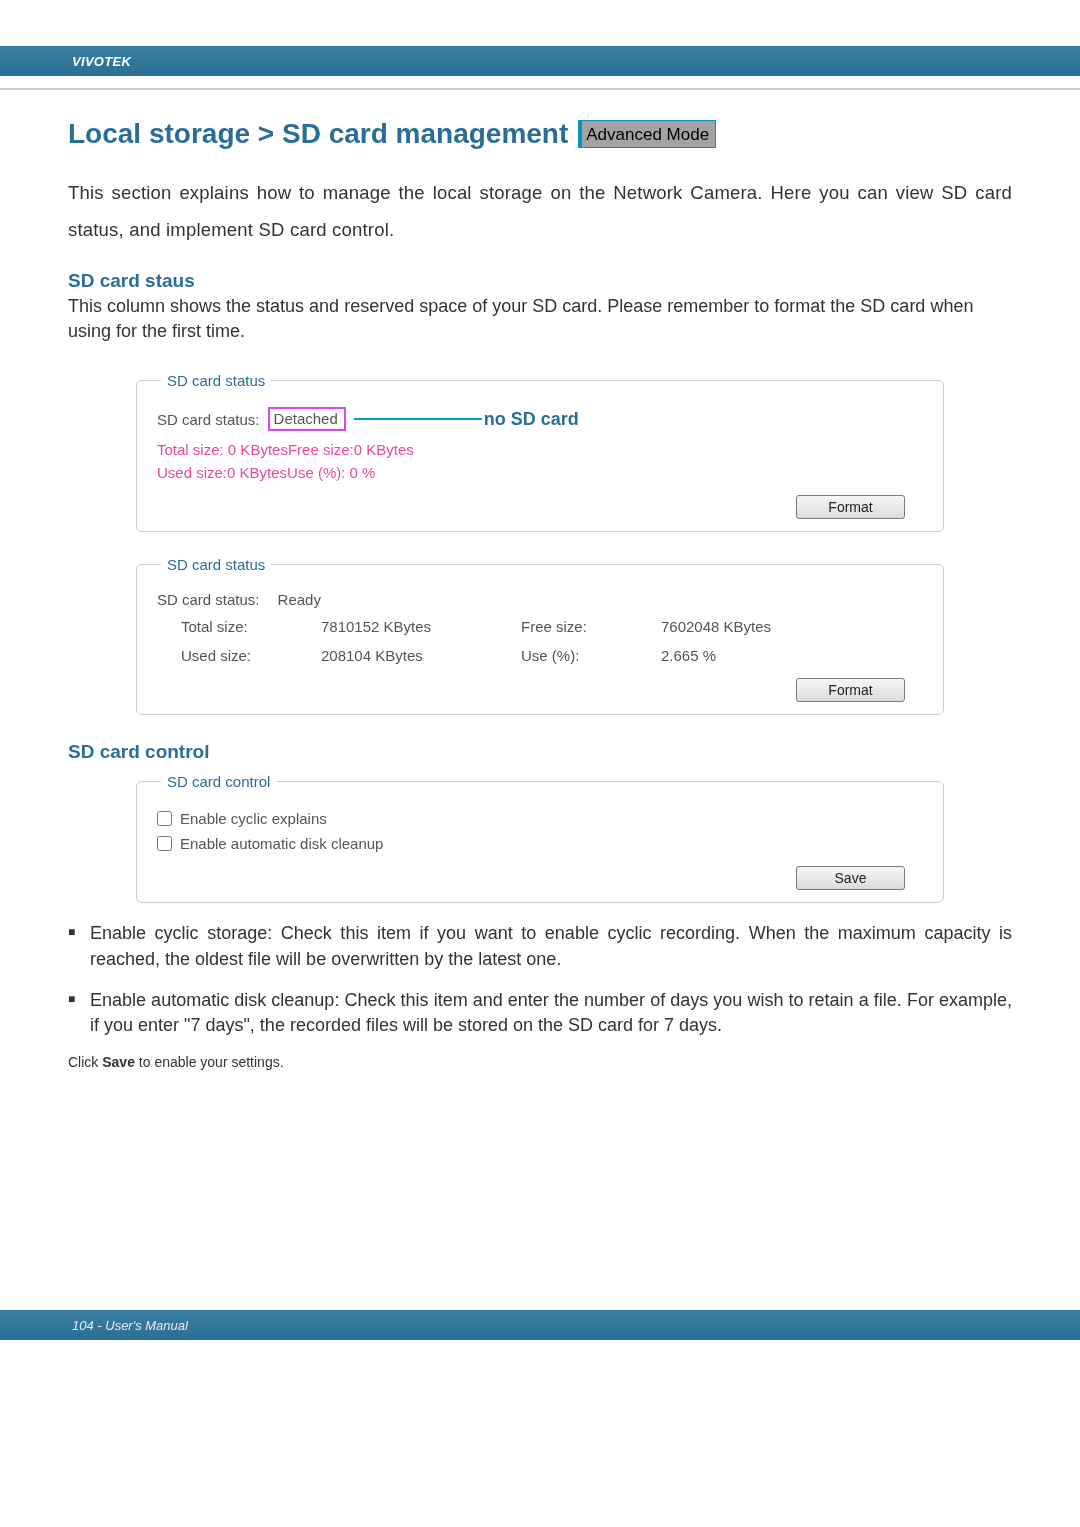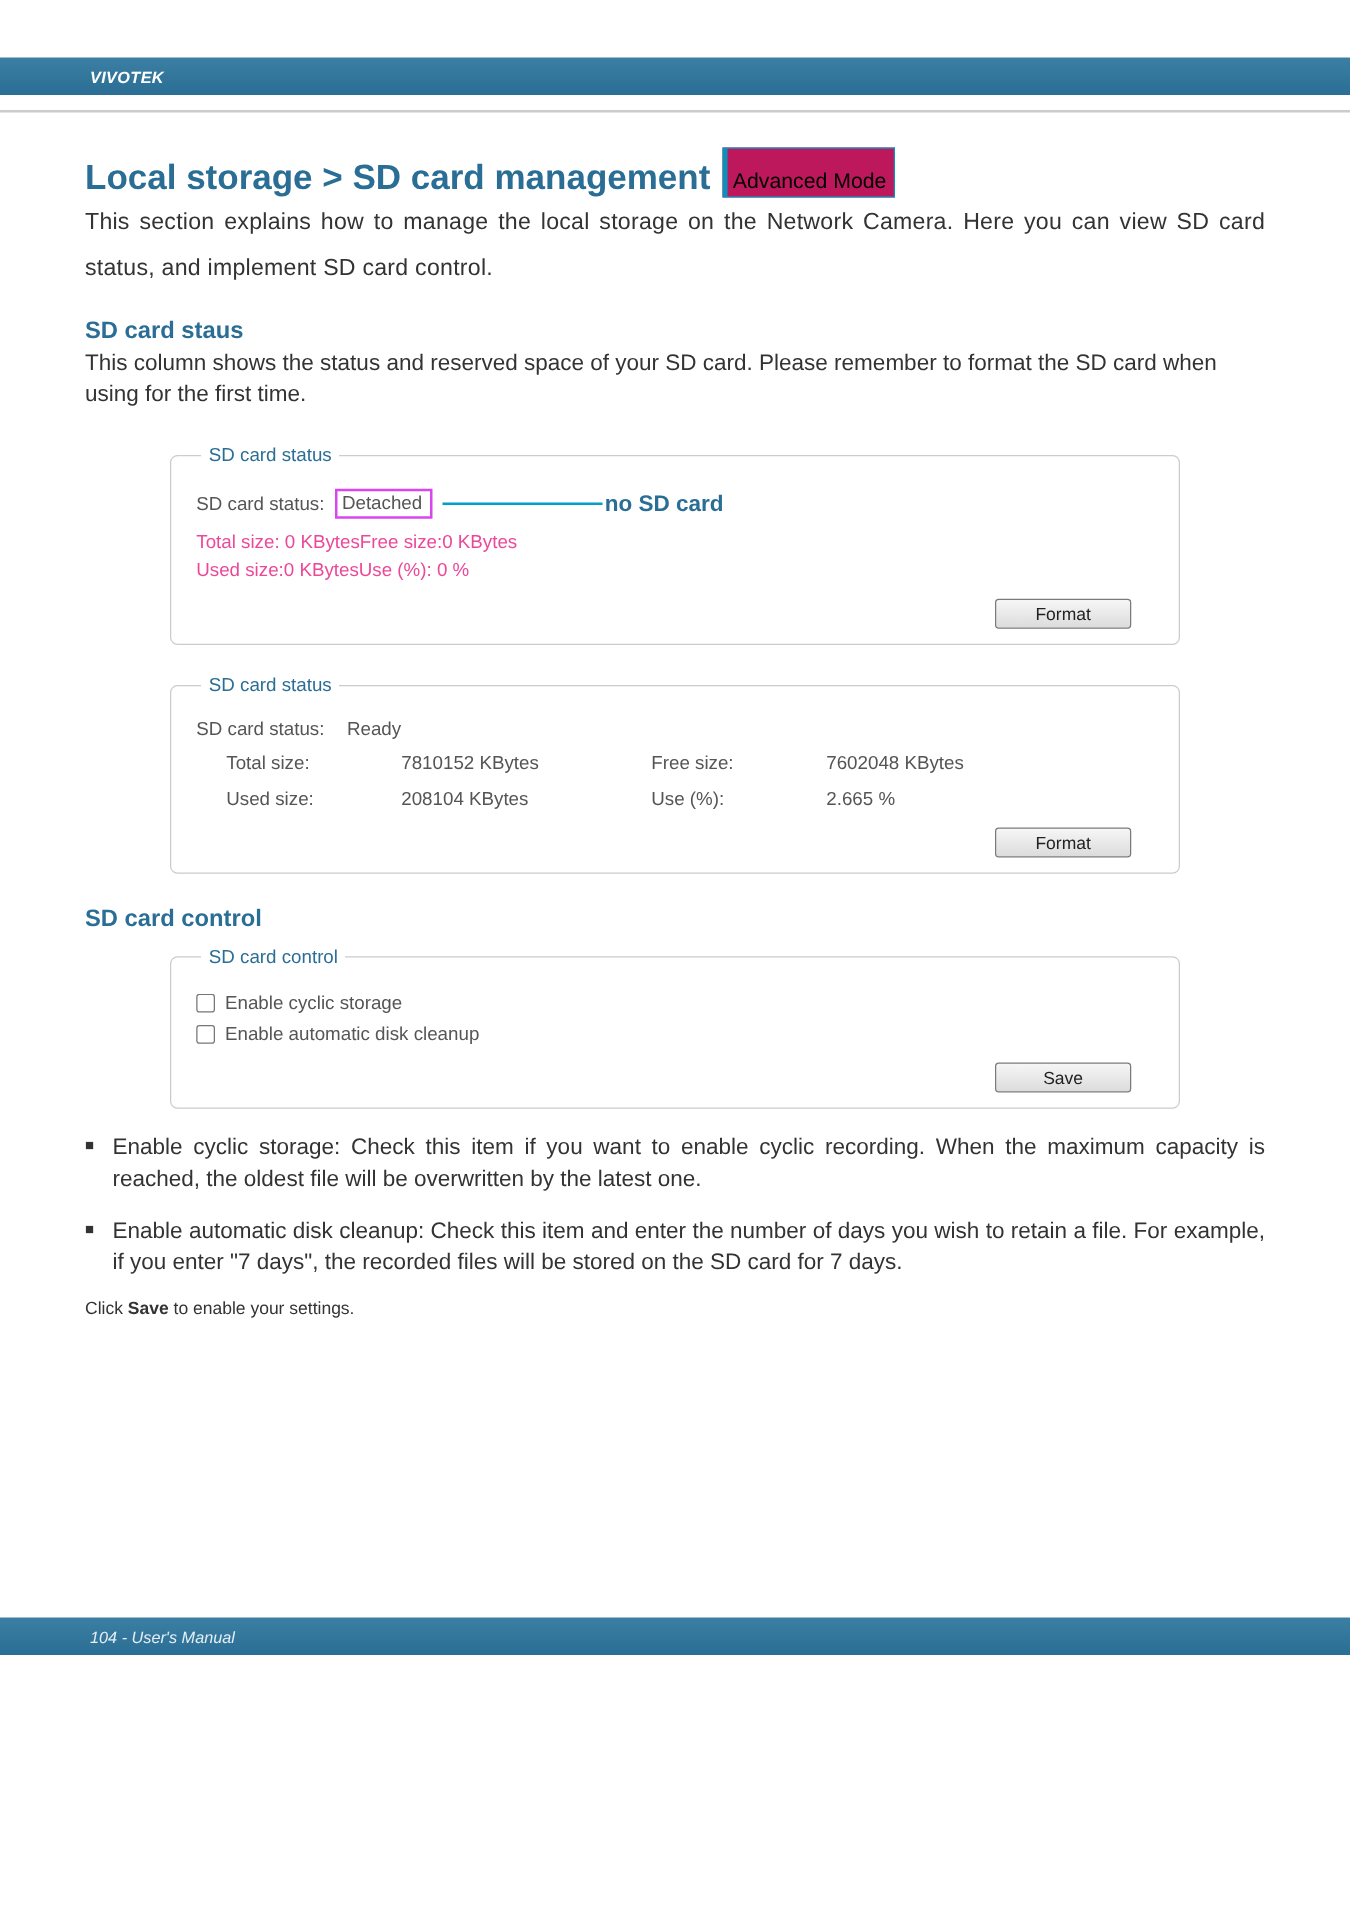--- a/index.html
+++ b/index.html
@@ -32,35 +32,36 @@
     border: 0;
     border-top: 2px solid #ccc;
     margin-top: 12px;
     margin-bottom: 0;
   }
   .content {
     padding: 28px 68px 0 68px;
   }
   .title-row {
     display: flex;
-    align-items: flex-end;
+    align-items: center;
     gap: 10px;
+    margin-bottom: 24px;
   }
   .title {
     color: #2a6e95;
     font-size: 28px;
     font-weight: 600;
   }
   .mode-badge {
-    background: #be185d;
+    background: #a3a3a3;
     color: #000;
     border: 1px solid #0a92bd;
     border-left: 4px solid #0a92bd;
     font-size: 17px;
-    padding: 16px 6px 2px 4px;
+    padding: 4px 6px 2px 4px;
     display: inline-block;
   }
   p.intro {
     text-align: justify;
     font-size: 18.5px;
     letter-spacing: 0.2px;
     line-height: 2.0;
     margin-bottom: 22px;
   }
   .subhead {
@@ -292,21 +293,21 @@
     </div>
 
     <div class="subhead" style="margin-top:26px; margin-bottom:10px;">SD card control</div>
 
     <div class="panel" style="margin-bottom:12px;">
       <fieldset class="box">
         <legend>SD card control</legend>
 
         <div class="control-row">
           <input type="checkbox" class="cb" style="">
-          <span>Enable cyclic storage</span>
+          <span>Enable cyclic explains</span>
         </div>
 
         <div class="control-row">
           <input type="checkbox" class="cb" style="">
           <span>Enable automatic disk cleanup</span>
         </div>
 
 
         <div class="btn-row">
           <button class="btn">Save</button>

